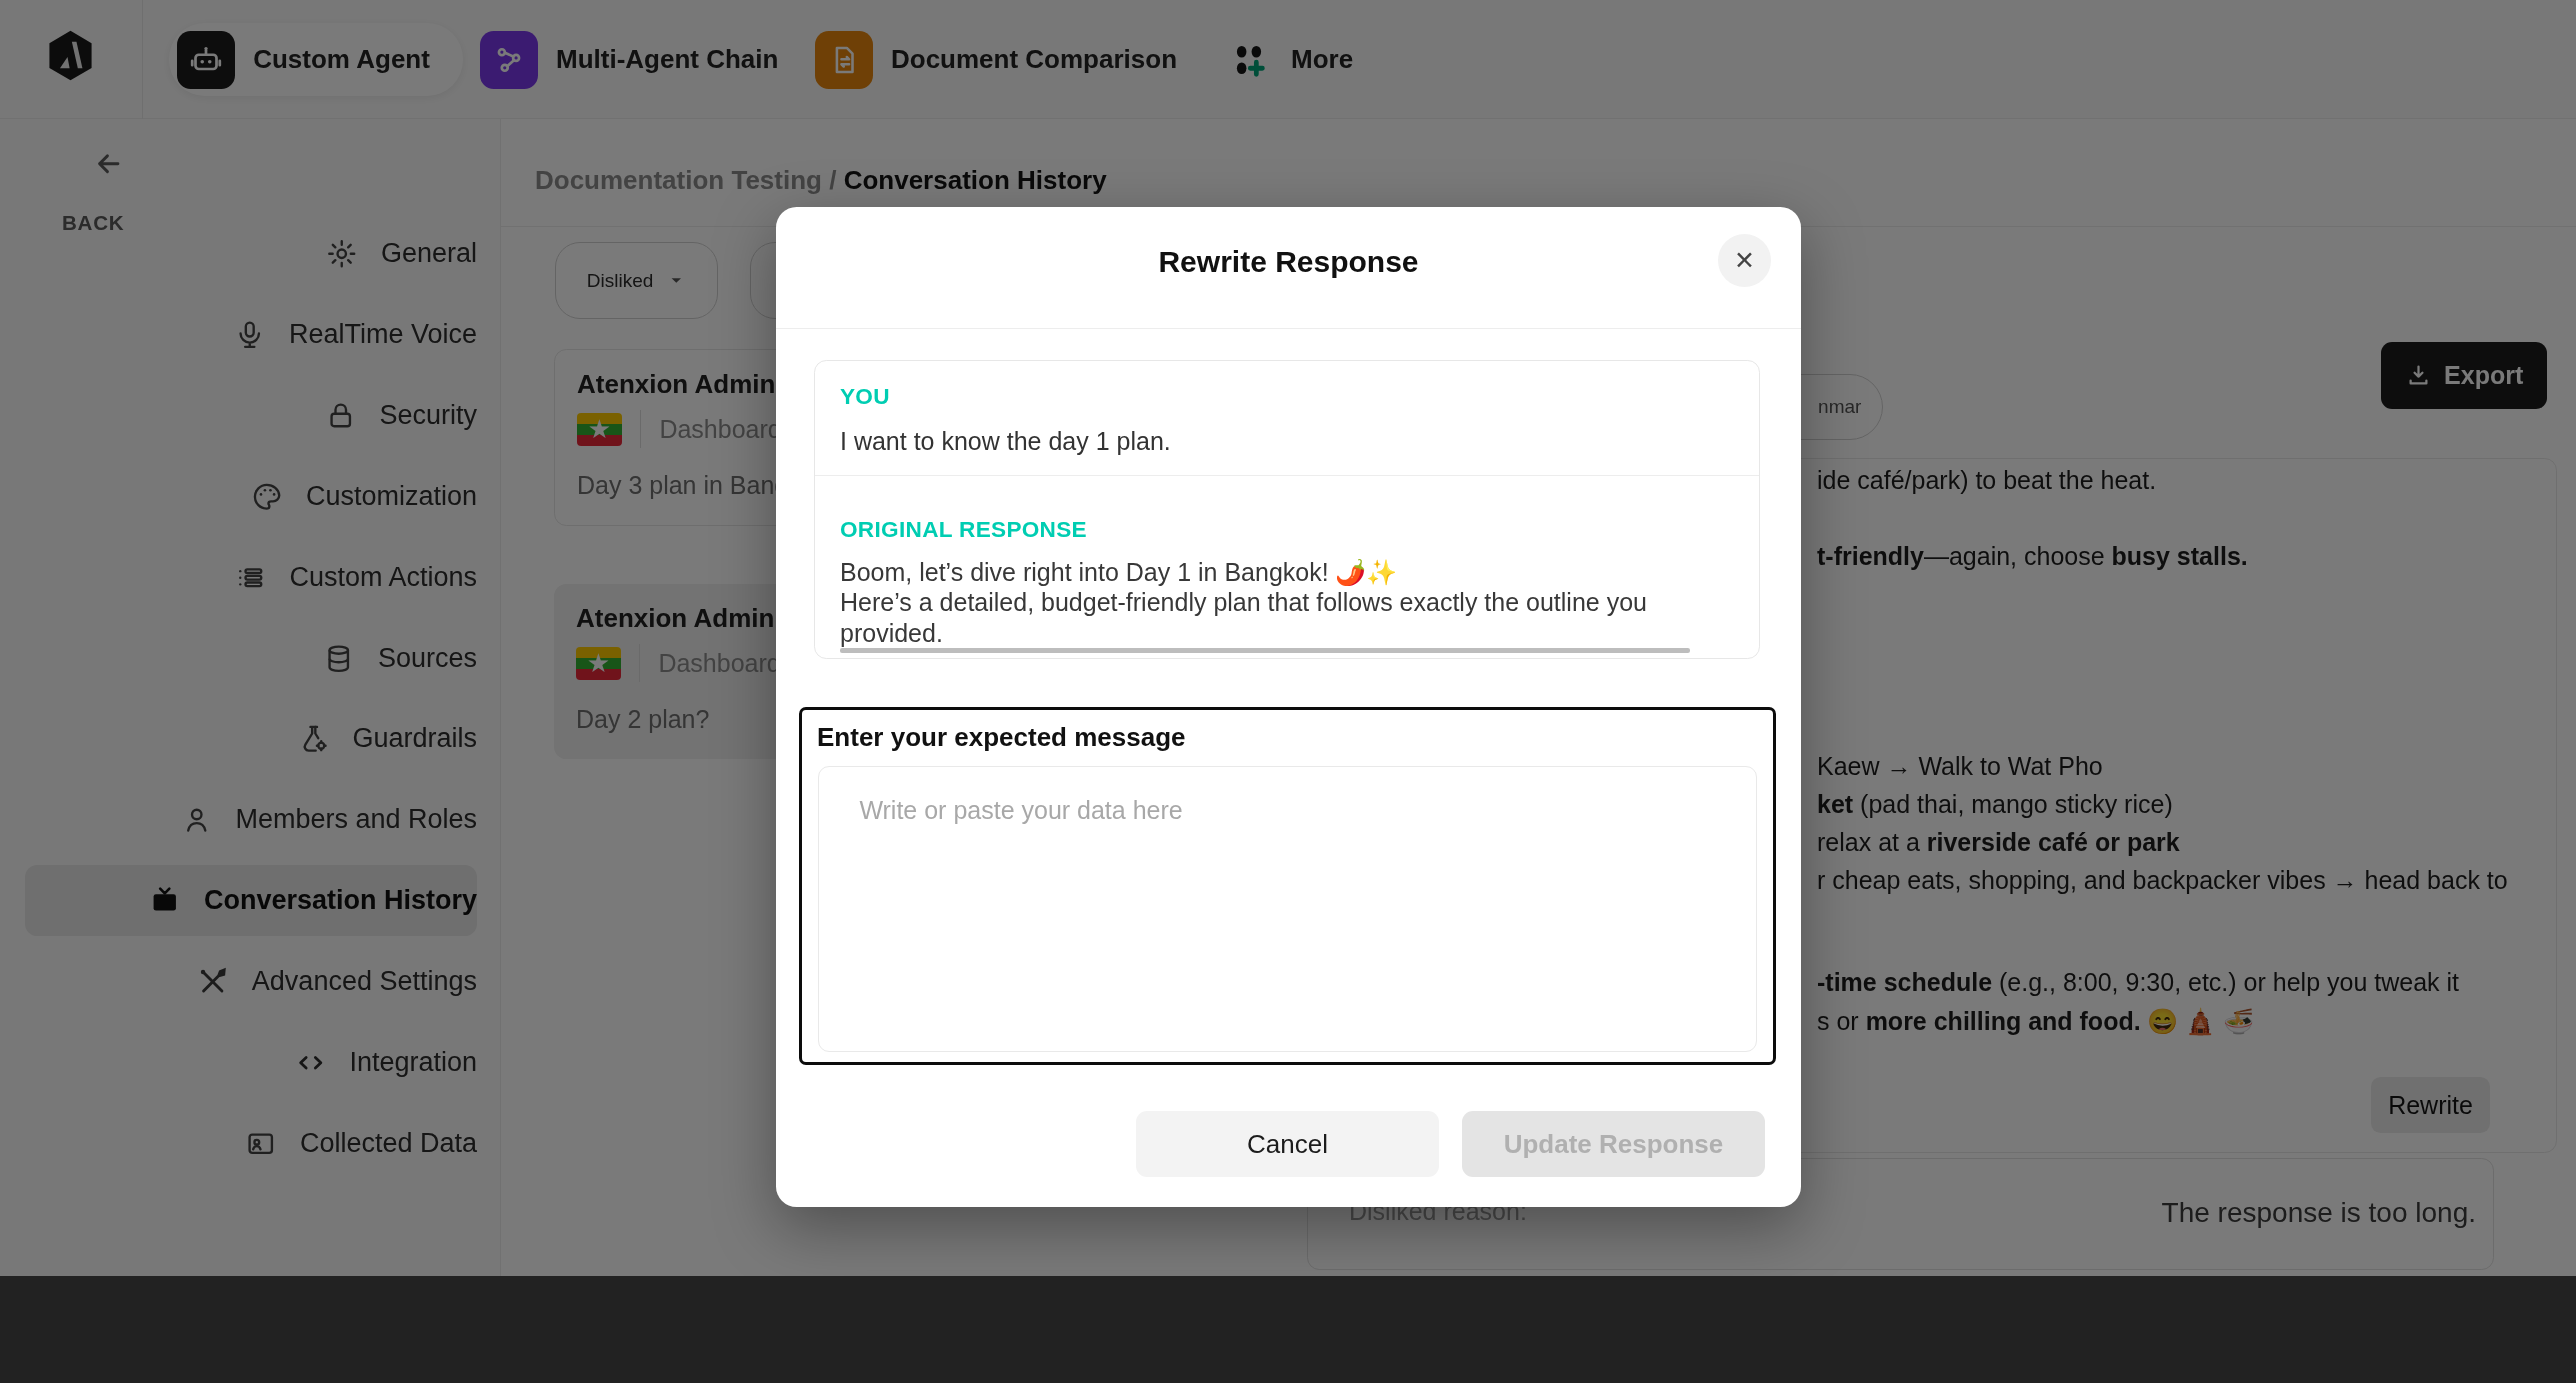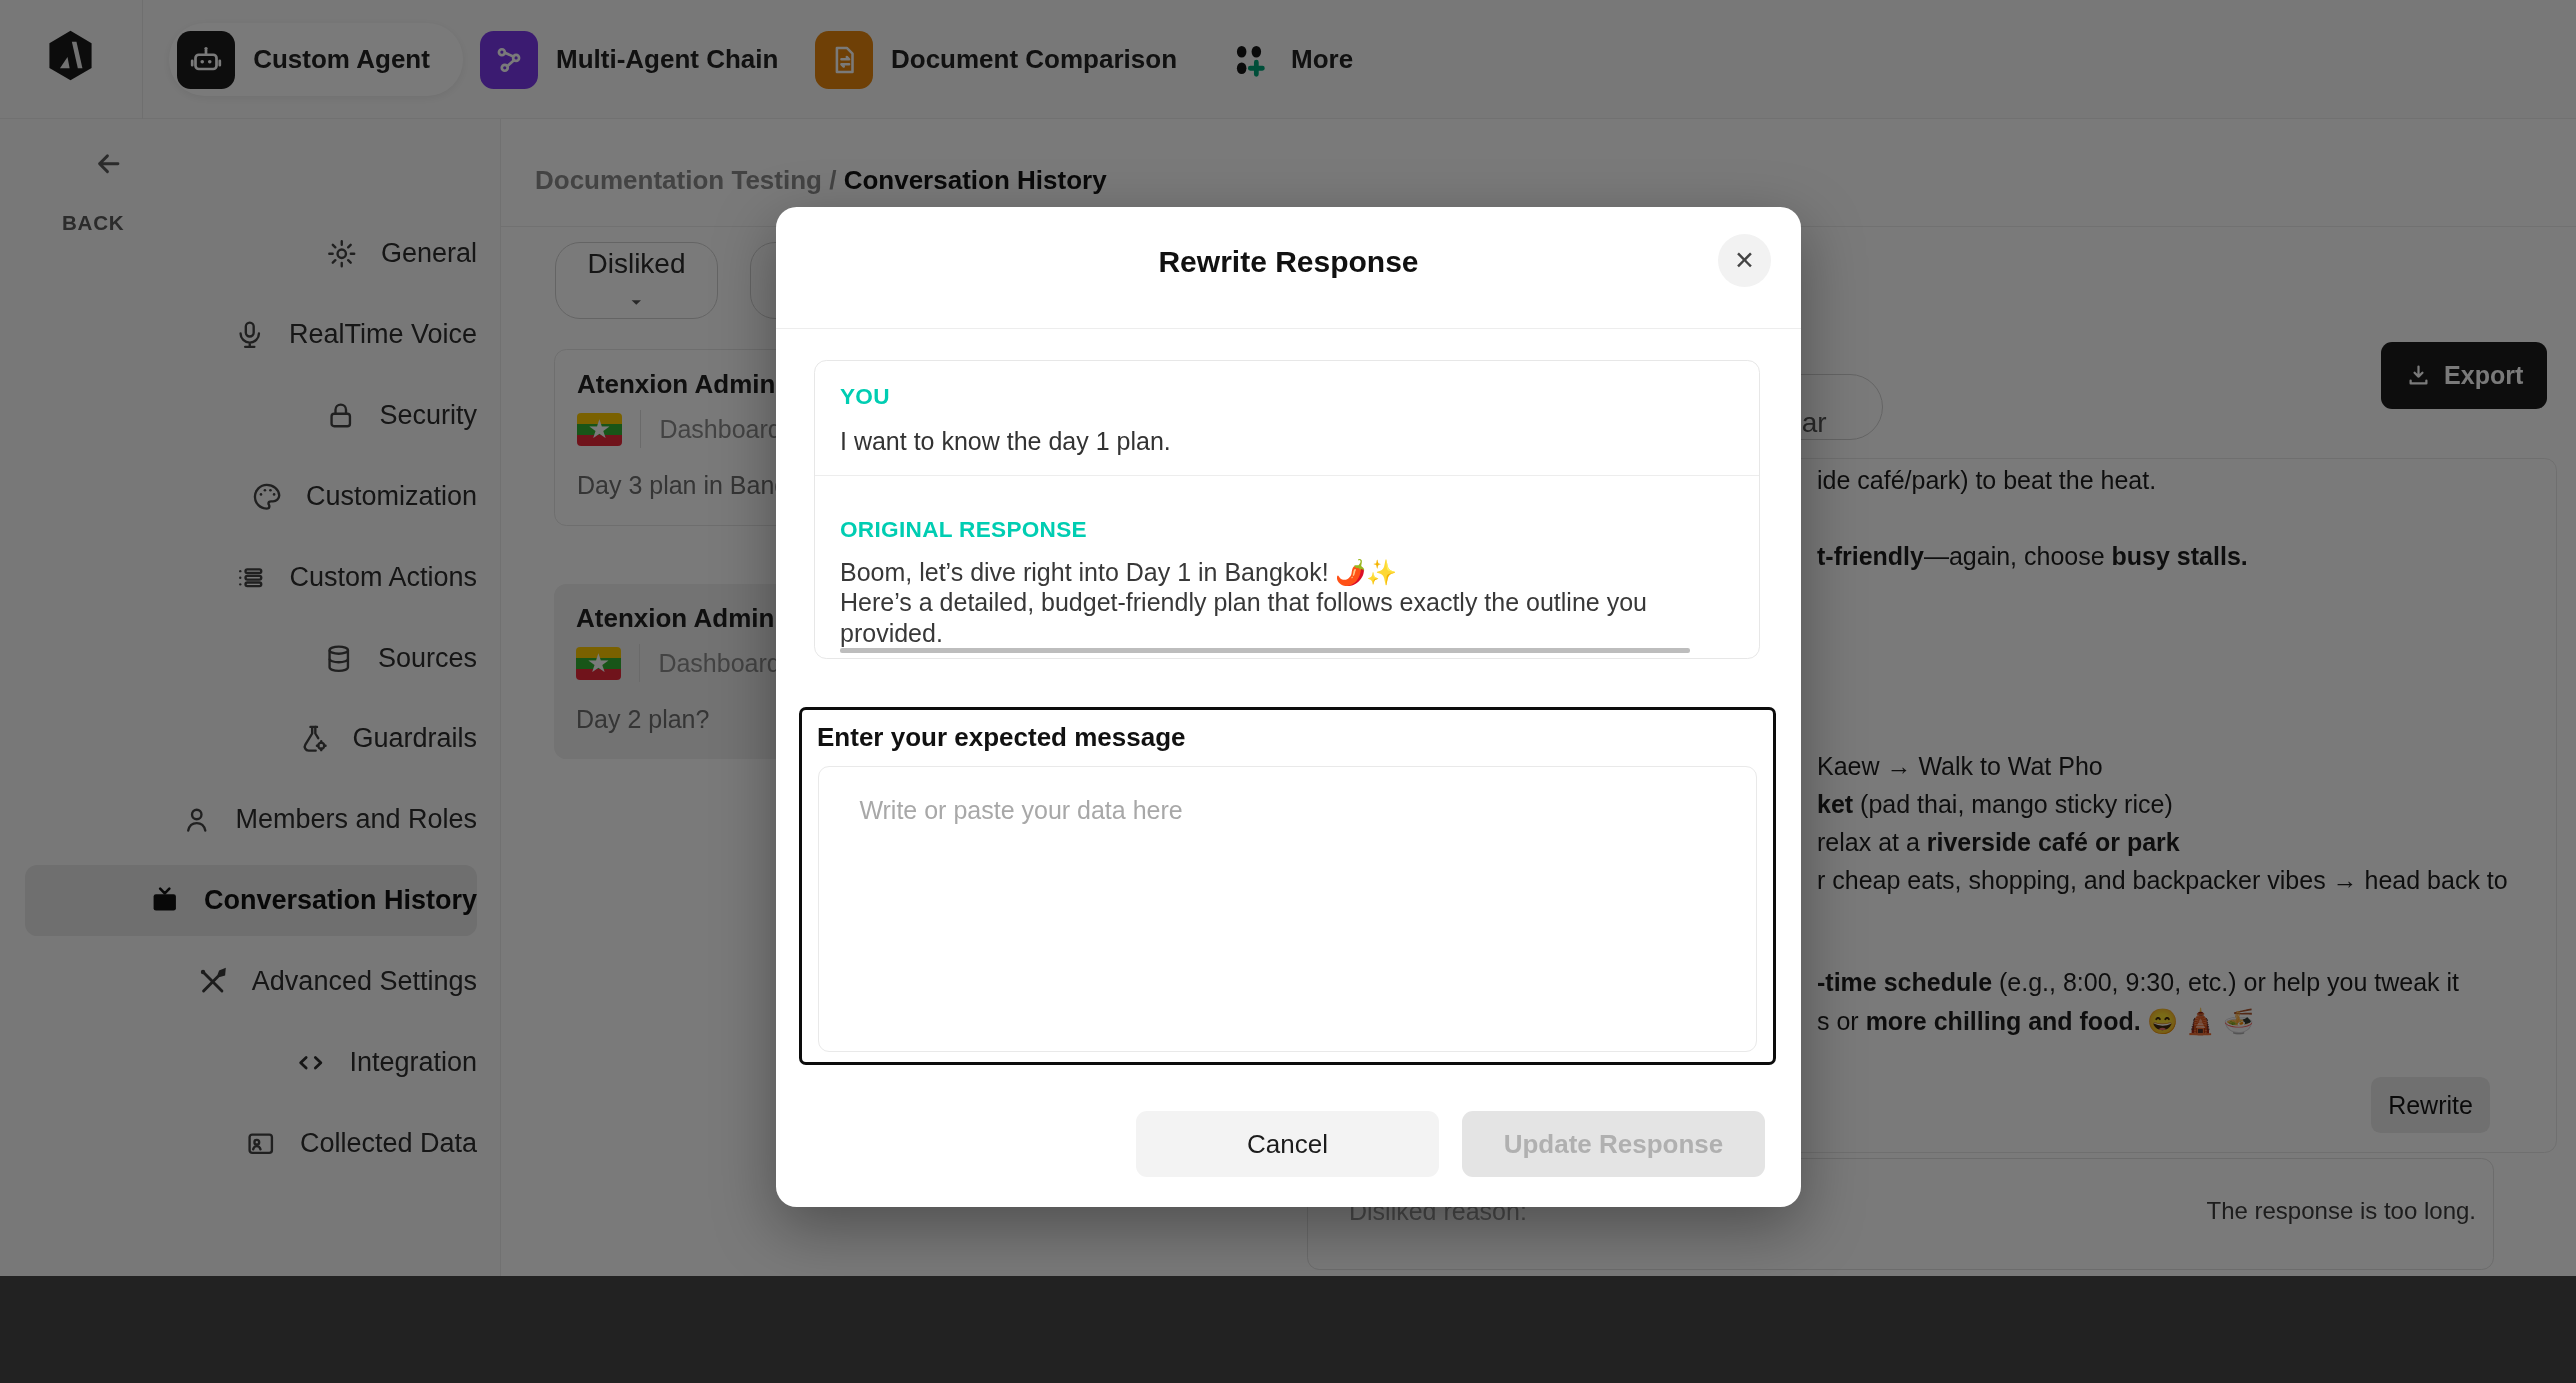--- a/index.html
+++ b/index.html
@@ -29,21 +29,21 @@
   .side-item.selected { background:#e8e8e8; }
   .side-item.selected .lbl { font-weight:700; color:#111; }
   .side-ic { width:31.5px; height:31.5px; flex:0 0 auto; }
   
   .main { position:absolute; left:501px; top:119px; width:2075px; height:1265px; background:#fff; }
   .breadcrumb { position:absolute; left:34px; top:46px; font-size:26px; white-space:nowrap; }
   .crumb-parent { color:#8d8d8d; font-weight:600; }
   .crumb-sep { color:#8d8d8d; font-weight:600; }
   .crumb-current { color:#161616; font-weight:700; }
   .header-divider { position:absolute; left:0; top:107px; width:2075px; height:0.7px; background:#ececec; }
-  .chip { position:absolute; height:77px; border:1.4px solid #d2d2d2; border-radius:25px; background:#fff; display:flex; align-items:center; justify-content:center; gap:12.3px; font-size:28px; color:#2c2c2c;flex-direction:column; }
+  .chip { position:absolute; height:77px; border:1.4px solid #d2d2d2; border-radius:25px; background:#fff; display:flex; align-items:center; justify-content:center; gap:12.3px; font-size:19px; color:#2c2c2c; }
   .chip-disliked { left:54px; top:123px; width:163px; }
   .chip-partial { left:249px; top:123px; width:164px; justify-content:flex-start; padding-left:36px; }
   .chip-lang { left:1226px; top:255px; width:156px; height:66px; border-radius:33px; justify-content:flex-end; padding-right:20.6px; color:#555; }
   
   .convo-card { position:absolute; left:53px; width:615px; border-radius:12.3px; overflow:hidden; }
   .card-1 { top:230px; height:177px; background:#fff; border:1.4px solid #e7e7e7; }
   .card-2 { top:465px; height:175px; background:#f0f0f0; }
   .card-title { position:absolute; left:22px; top:19px; font-size:26px; font-weight:700; color:#222; white-space:nowrap; }
   .card-row { position:absolute; left:22px; top:60px; display:flex; align-items:center; gap:18px; }
   .flag-mm { width:45px; height:33px; border-radius:4.1px; background:linear-gradient(#FECB00 33.4%, #34B233 33.4% 66.7%, #EA2839 66.7%); display:flex; align-items:center; justify-content:center; color:#fff; font-size:26px; line-height:1; }
@@ -53,21 +53,21 @@
   
   .export-btn { position:absolute; left:1880px; top:223px; width:166px; height:67px; background:#1d1d1d; border-radius:11px; display:flex; align-items:center; justify-content:center; gap:12.3px; }
   .export-label { color:#fff; font-size:25px; font-weight:600; }
   
   .content-card { position:absolute; left:780px; top:339px; width:1276px; height:695px; background:#fff; border:1.4px solid #e9e9e9; border-radius:12.3px; }
   .convo-line { position:absolute; left:1316px; font-size:25px; color:#1f1f1f; white-space:nowrap; }
   .convo-line .b { font-weight:700; }
   .rewrite-btn { position:absolute; left:1870px; top:958px; width:119px; height:56px; background:#ebebeb; border-radius:9.6px; display:flex; align-items:center; justify-content:center; font-size:25px; color:#161616; }
   .reason-card { position:absolute; left:806px; top:1039px; width:1187px; height:112px; background:#fff; border:1.4px solid #e2e2e2; border-radius:12.3px; }
   .reason-label { position:absolute; left:41px; top:38px; font-size:25px; color:#9a9a9a; }
-  .reason-value { position:absolute; right:17px; top:38px; font-size:24px; color:#3d3d3d; }
+  .reason-value { position:absolute; right:17px; top:38px; font-size:28px; color:#3d3d3d; }
   
   .overlay { position:absolute; inset:0; background:rgba(0,0,0,0.52); z-index:10; }
   .bottom-scrollbar { position:absolute; left:0; top:1374px; width:2576px; height:9.6px; background:#474747; z-index:30; }
   .bottom-scroll-thumb { position:absolute; left:0; top:0; width:45px; height:9.6px; background:#101010; }
   
   .modal { position:absolute; left:776px; top:207px; width:1025px; height:1000px; background:#fff; border-radius:20.6px; box-shadow:0 20.6px 62px rgba(0,0,0,0.35); z-index:20; }
   .modal-title { position:absolute; left:0; top:38px; width:100%; text-align:center; font-size:30px; font-weight:700; color:#111; }
   .modal-close { position:absolute; right:30px; top:27px; width:53px; height:53px; border-radius:50%; background:#f2f2f2; display:flex; align-items:center; justify-content:center; font-size:25px; color:#444; cursor:pointer; }
   .modal-hdiv { position:absolute; left:0; top:121px; width:100%; height:0.7px; background:#ededed; }
   .convo-box { position:absolute; left:38px; top:153px; width:946px; height:299px; border:1.4px solid #e7e7e7; border-radius:12.3px; }

